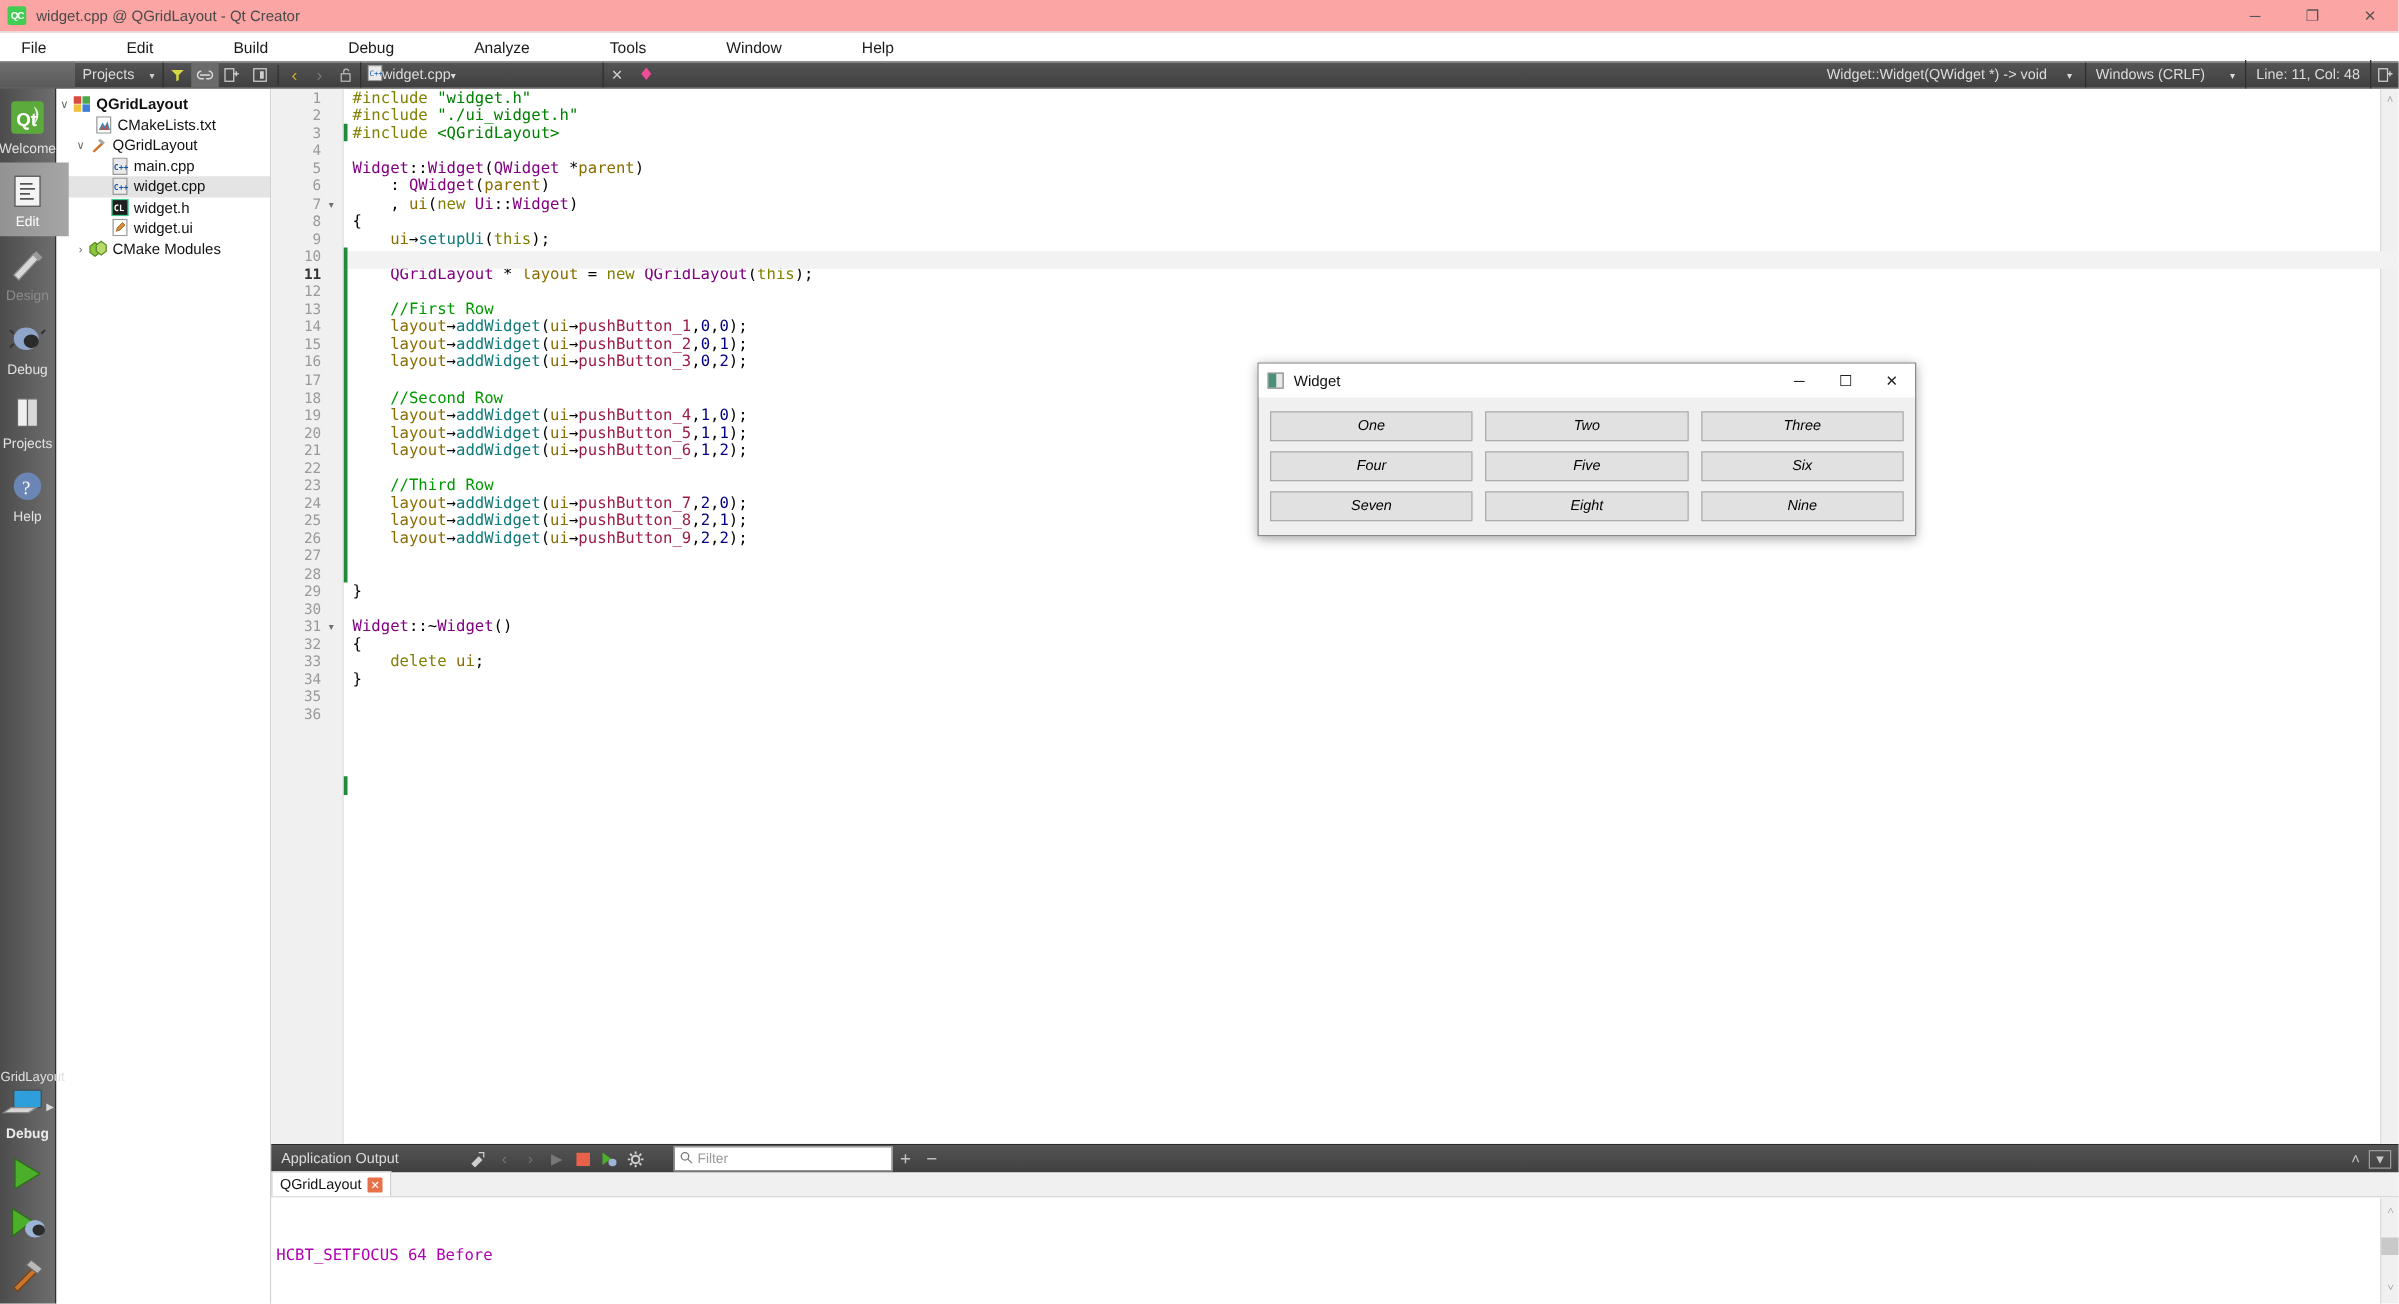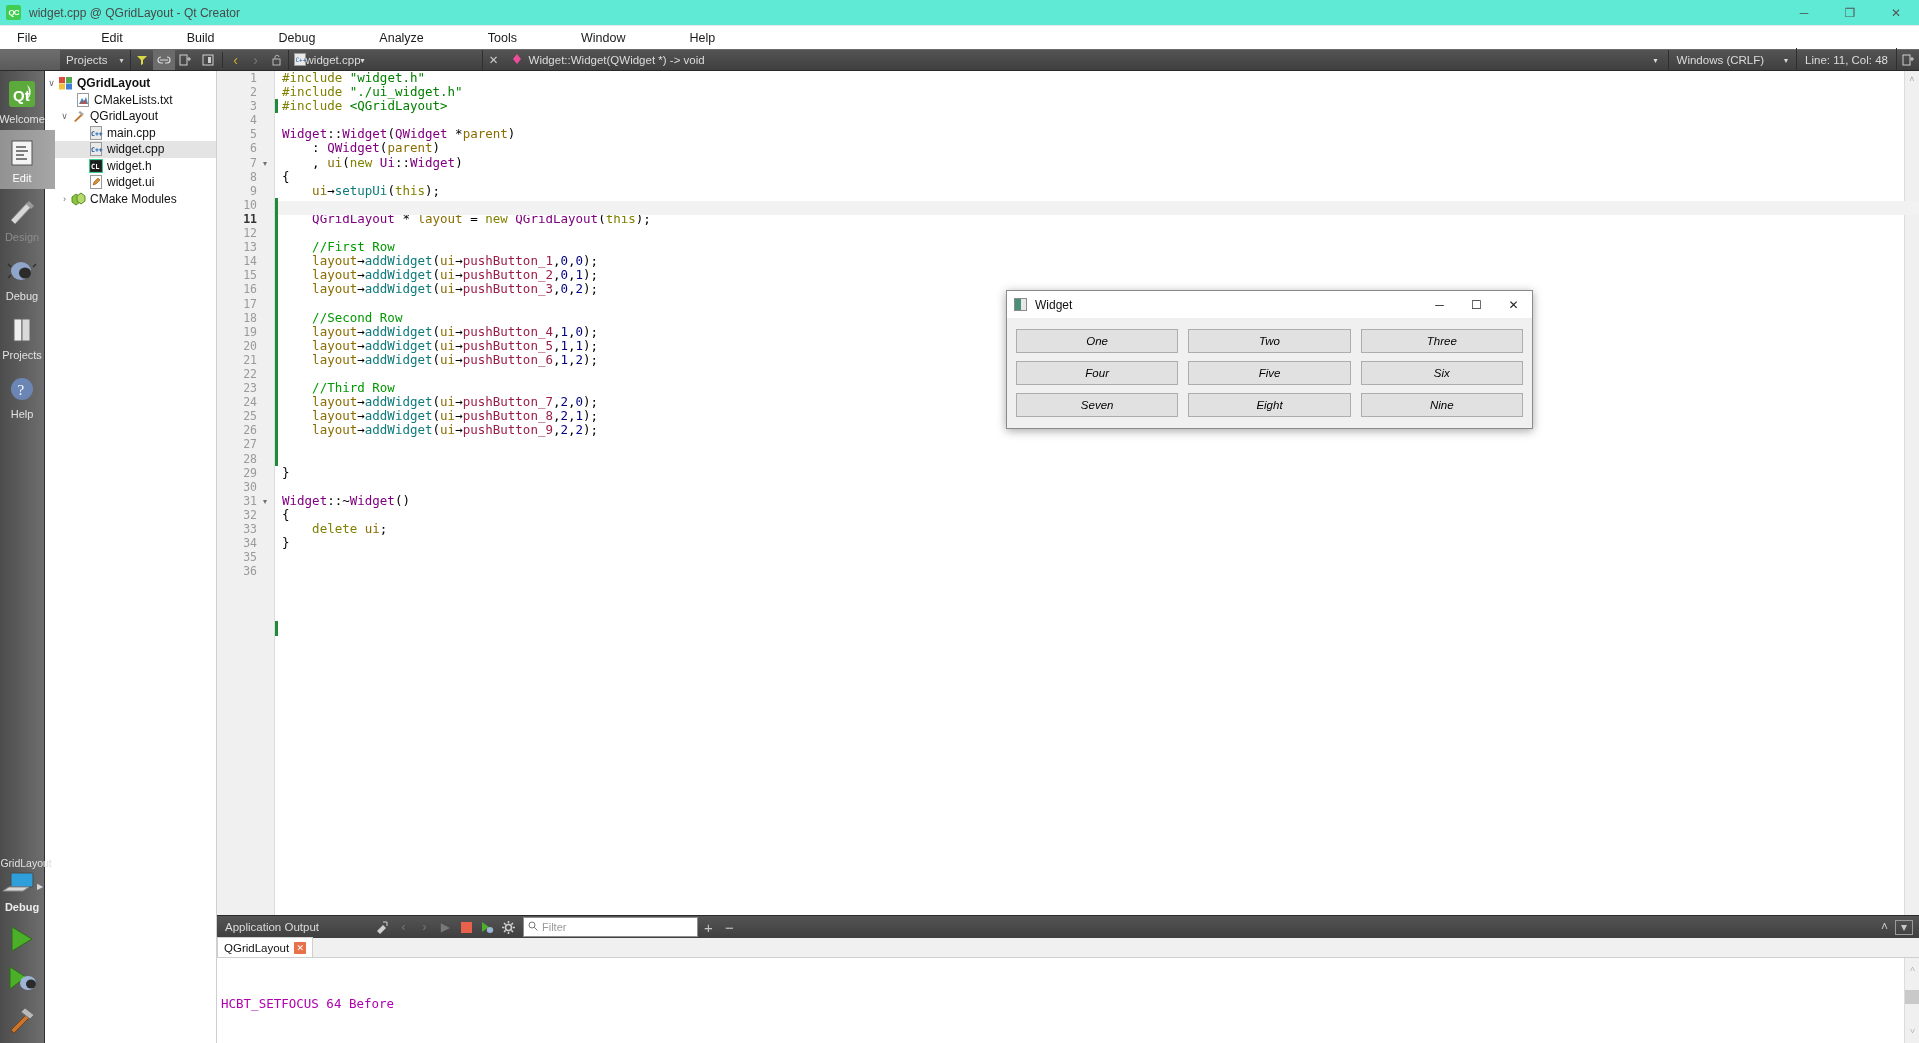--- a/index.html
+++ b/index.html
@@ -1,20 +1,20 @@
 <!DOCTYPE html>
 <html><head>
 <meta charset="utf-8">
 <style>
   * { box-sizing: border-box; margin:0; padding:0; }
   html,body { width:1919px; height:1043px; overflow:hidden; background:#fff;
     font-family:"Liberation Sans", sans-serif; }
 
   
-  .titlebar { height:26px; background:#5eead4; display:flex; align-items:center;
+  .titlebar { height:26px; background:#fca5a5; display:flex; align-items:center;
     border-bottom:1px solid #e8e8e8; position:relative; }
   .qc-logo { width:15px; height:15px; margin-left:6px; background:#41cd52;
     border-radius:2px; color:#fff; font-size:8px; font-weight:bold;
     display:flex; align-items:center; justify-content:center; letter-spacing:-1px;}
   .title-text { margin-left:8px; font-size:12px; color:#4a4a4a; }
   .wincontrols { position:absolute; right:0; top:0; height:26px; display:flex; }
   .wc { width:46px; height:26px; display:flex; align-items:center; justify-content:center;
     color:#555; font-size:12px; }
 
   
@@ -32,21 +32,21 @@
   .tb-combo .arrow { margin-left:12px; font-size:8px; color:#cfcfcf;}
   .tb-btn { width:22px; height:100%; display:flex; align-items:center;
     justify-content:center; color:#cfcfcf; }
   .tb-btn.active { background:#6b6b6b; }
   .tb-sep { width:1px; height:16px; background:#2f2f2f; margin:0 3px; }
   .tb-nav { width:20px; display:flex; align-items:center; justify-content:center;
     font-size:14px; }
   .tb-filebox { width:195px; display:flex; align-items:center; height:100%;
     padding:0 5px; border-left:1px solid #2f2f2f; border-right:1px solid #2f2f2f;}
   .tb-symbolbox { display:flex; align-items:center; height:100%; flex:1;
-    padding:0 6px; }
+    padding:0 6px;justify-content:space-between; }
   .tb-right { display:flex; align-items:center; height:100%; }
   .tb-enc { display:flex; align-items:center; padding:0 8px; height:100%;
     border-left:1px solid #2f2f2f; }
   .tb-lc { padding:12px 8px; height:100%; display:flex; align-items:center;
     border-left:1px solid #2f2f2f; border-right:1px solid #2f2f2f; }
 
   
   .body { display:flex; height:calc(1043px - 26px - 23px - 22px); }
 
   
@@ -132,21 +132,21 @@
   .outpane { height:128px; display:flex; flex-direction:column;
     border-top:1px solid #2a2a2a; }
   .outbar { height:22px; background:linear-gradient(#545454,#3f3f3f);
     display:flex; align-items:center; color:#dcdcdc; font-size:11.5px; }
   .outbar-title { padding:0 8px; }
   .out-ibtn { width:21px; height:100%; display:flex; align-items:center;
     justify-content:center; color:#c6c6c6; font-size:12px; }
   .out-ibtn.dim { color:#787878; }
   .filterbox { width:175px; height:20px; background:#fff; border:1px solid #8f8f8f;
     display:flex; align-items:center; padding:0 4px; color:#9a9a9a; font-size:11px;
-    margin-left:4px; }
+    margin-left:20px; }
   .out-right { margin-left:auto; display:flex; align-items:center; }
   .outtabs { height:20px; background:#f0f0f0; display:flex; align-items:flex-end;
     border-bottom:1px solid #cfcfcf; }
   .outtab { height:20px; background:#fff; border:1px solid #cfcfcf; border-bottom:0;
     display:flex; align-items:center; padding:0 6px; font-size:11.5px; color:#111; }
   .outtab .x { width:12px; height:12px; background:#e8714a; color:#fff;
     font-size:9px; display:flex; align-items:center; justify-content:center;
     margin-left:5px; border-radius:1px; }
   .outtext { flex:1; background:#fff; font-family:"DejaVu Sans Mono", monospace;
     font-size:12.5px; line-height:17px; padding:3px 0 0 4px; color:#b000b0;

